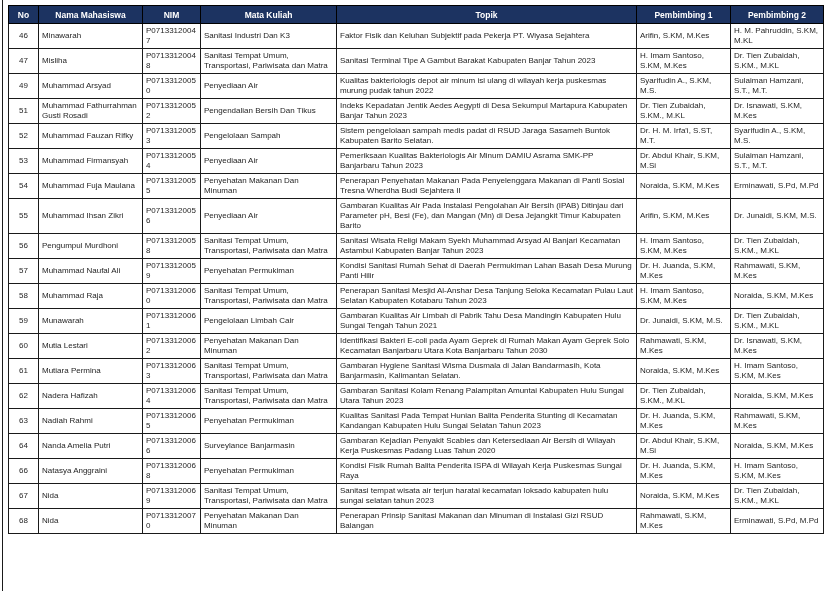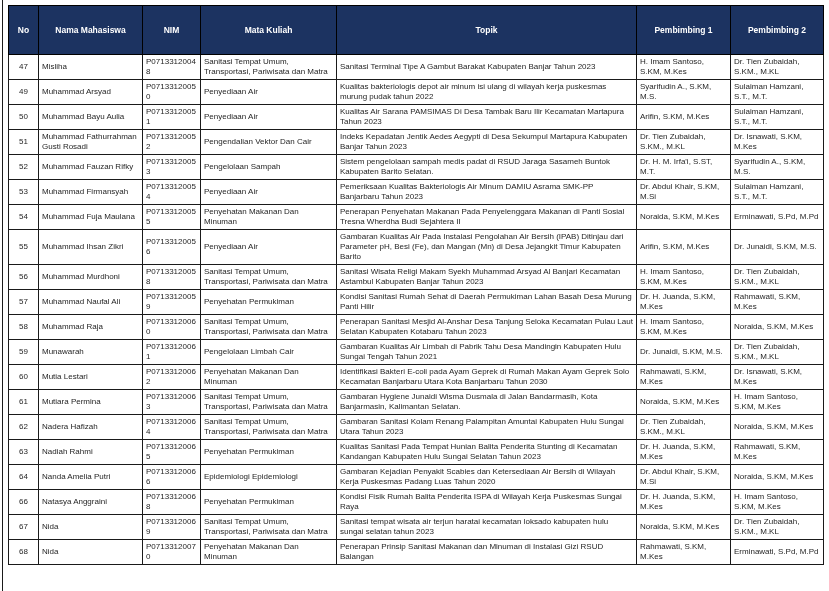--- a/index.html
+++ b/index.html
@@ -24,21 +24,21 @@
     table-layout: fixed;
   }
   table.thesis-table th {
     background: #1c3361;
     color: #ffffff;
     font-weight: bold;
     font-size: 8.5px;
     text-align: center;
     vertical-align: middle;
     border: 1px solid #000000;
-    padding: 19px 2px;
+    padding: 3px 2px;
     height: 18px;
   }
   table.thesis-table td {
     border: 1px solid #1a1a1a;
     font-size: 8px;
     line-height: 10px;
     color: #1f1f1f;
     vertical-align: middle;
     padding: 2px 3px;
     word-wrap: break-word;
@@ -66,51 +66,51 @@
       <th>Nama Mahasiswa</th>
       <th>NIM</th>
       <th>Mata Kuliah</th>
       <th>Topik</th>
       <th>Pembimbing 1</th>
       <th>Pembimbing 2</th>
     </tr>
   </thead>
   <tbody>
       <tr>
+        <td class="c-no">46</td>
+        <td>Minawarah</td>
+        <td>P07133120047</td>
+        <td>Sanitasi Industri Dan K3</td>
+        <td>Faktor Fisik dan Keluhan Subjektif pada Pekerja PT. Wiyasa Sejahtera</td>
+        <td>Arifin, S.KM, M.Kes</td>
+        <td>H. M. Pahruddin, S.KM, M.KL</td>
+      </tr>
+      <tr>
         <td class="c-no">47</td>
         <td>Misliha</td>
         <td>P07133120048</td>
         <td>Sanitasi Tempat Umum, Transportasi, Pariwisata dan Matra</td>
         <td>Sanitasi Terminal Tipe A Gambut Barakat Kabupaten Banjar Tahun 2023</td>
         <td>H. Imam Santoso, S.KM, M.Kes</td>
         <td>Dr. Tien Zubaidah, S.KM., M.KL</td>
       </tr>
       <tr>
         <td class="c-no">49</td>
         <td>Muhammad Arsyad</td>
         <td>P07133120050</td>
         <td>Penyediaan Air</td>
         <td>Kualitas bakteriologis depot air minum isi ulang di wilayah kerja puskesmas murung pudak tahun 2022</td>
         <td>Syarifudin A., S.KM, M.S.</td>
         <td>Sulaiman Hamzani, S.T., M.T.</td>
       </tr>
       <tr>
-        <td class="c-no">50</td>
-        <td>Muhammad Bayu Aulia</td>
-        <td>P07133120051</td>
-        <td>Penyediaan Air</td>
-        <td>Kualitas Air Sarana PAMSIMAS Di Desa Tambak Baru Ilir Kecamatan Martapura Tahun 2023</td>
-        <td>Arifin, S.KM, M.Kes</td>
-        <td>Sulaiman Hamzani, S.T., M.T.</td>
-      </tr>
-      <tr>
         <td class="c-no">51</td>
         <td>Muhammad Fathurrahman Gusti Rosadi</td>
         <td>P07133120052</td>
-        <td>Pengendalian Vektor Dan Cair</td>
+        <td>Pengendalian Bersih Dan Tikus</td>
         <td>Indeks Kepadatan Jentik Aedes Aegypti di Desa Sekumpul Martapura Kabupaten Banjar Tahun 2023</td>
         <td>Dr. Tien Zubaidah, S.KM., M.KL</td>
         <td>Dr. Isnawati, S.KM, M.Kes</td>
       </tr>
       <tr>
         <td class="c-no">52</td>
         <td>Muhammad Fauzan Rifky</td>
         <td>P07133120053</td>
         <td>Pengelolaan Sampah</td>
         <td>Sistem pengelolaan sampah medis padat di RSUD Jaraga Sasameh Buntok Kabupaten Barito Selatan.</td>
@@ -139,21 +139,21 @@
         <td class="c-no">55</td>
         <td>Muhammad Ihsan Zikri</td>
         <td>P07133120056</td>
         <td>Penyediaan Air</td>
         <td>Gambaran Kualitas Air Pada Instalasi Pengolahan Air Bersih (IPAB) Ditinjau dari Parameter pH, Besi (Fe), dan Mangan (Mn) di Desa Jejangkit Timur Kabupaten Barito</td>
         <td>Arifin, S.KM, M.Kes</td>
         <td>Dr. Junaidi, S.KM, M.S.</td>
       </tr>
       <tr>
         <td class="c-no">56</td>
-        <td>Muhammad Murdhoni</td>
+        <td>Pengumpul Murdhoni</td>
         <td>P07133120058</td>
         <td>Sanitasi Tempat Umum, Transportasi, Pariwisata dan Matra</td>
         <td>Sanitasi Wisata Religi Makam Syekh Muhammad Arsyad Al Banjari Kecamatan Astambul Kabupaten Banjar Tahun 2023</td>
         <td>H. Imam Santoso, S.KM, M.Kes</td>
         <td>Dr. Tien Zubaidah, S.KM., M.KL</td>
       </tr>
       <tr>
         <td class="c-no">57</td>
         <td>Muhammad Naufal Ali</td>
         <td>P07133120059</td>
@@ -187,21 +187,21 @@
         <td>Penyehatan Makanan Dan Minuman</td>
         <td>Identifikasi Bakteri E-coli pada Ayam Geprek di Rumah Makan Ayam Geprek Solo Kecamatan Banjarbaru Utara Kota Banjarbaru Tahun 2030</td>
         <td>Rahmawati, S.KM, M.Kes</td>
         <td>Dr. Isnawati, S.KM, M.Kes</td>
       </tr>
       <tr>
         <td class="c-no">61</td>
         <td>Mutiara Permina</td>
         <td>P07133120063</td>
         <td>Sanitasi Tempat Umum, Transportasi, Pariwisata dan Matra</td>
-        <td>Gambaran Hygiene Junaidi Wisma Dusmala di Jalan Bandarmasih, Kota Banjarmasin, Kalimantan Selatan.</td>
+        <td>Gambaran Hygiene Sanitasi Wisma Dusmala di Jalan Bandarmasih, Kota Banjarmasin, Kalimantan Selatan.</td>
         <td>Noraida, S.KM, M.Kes</td>
         <td>H. Imam Santoso, S.KM, M.Kes</td>
       </tr>
       <tr>
         <td class="c-no">62</td>
         <td>Nadera Hafizah</td>
         <td>P07133120064</td>
         <td>Sanitasi Tempat Umum, Transportasi, Pariwisata dan Matra</td>
         <td>Gambaran Sanitasi Kolam Renang Palampitan Amuntai Kabupaten Hulu Sungai Utara Tahun 2023</td>
         <td>Dr. Tien Zubaidah, S.KM., M.KL</td>
@@ -213,21 +213,21 @@
         <td>P07133120065</td>
         <td>Penyehatan Permukiman</td>
         <td>Kualitas Sanitasi Pada Tempat Hunian Balita Penderita Stunting di Kecamatan Kandangan Kabupaten Hulu Sungai Selatan Tahun 2023</td>
         <td>Dr. H. Juanda, S.KM, M.Kes</td>
         <td>Rahmawati, S.KM, M.Kes</td>
       </tr>
       <tr>
         <td class="c-no">64</td>
         <td>Nanda Amelia Putri</td>
         <td>P07133120066</td>
-        <td>Epidemiologi Epidemiologi</td>
+        <td>Surveylance Banjarmasin</td>
         <td>Gambaran Kejadian Penyakit Scabies dan Ketersediaan Air Bersih di Wilayah Kerja Puskesmas Padang Luas Tahun 2020</td>
         <td>Dr. Abdul Khair, S.KM, M.Si</td>
         <td>Noraida, S.KM, M.Kes</td>
       </tr>
       <tr>
         <td class="c-no">66</td>
         <td>Natasya Anggraini</td>
         <td>P07133120068</td>
         <td>Penyehatan Permukiman</td>
         <td>Kondisi Fisik Rumah Balita Penderita ISPA di Wilayah Kerja Puskesmas Sungai Raya</td>

